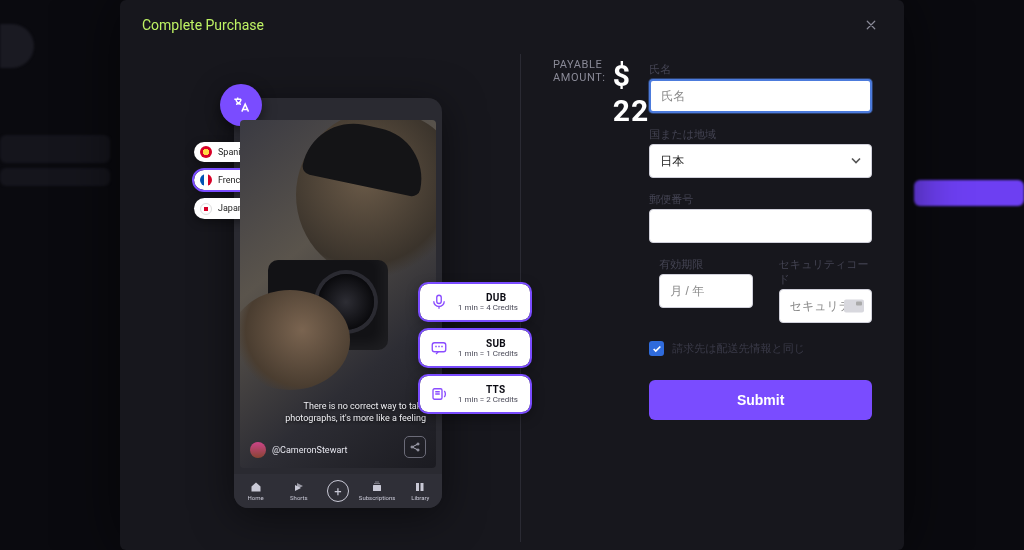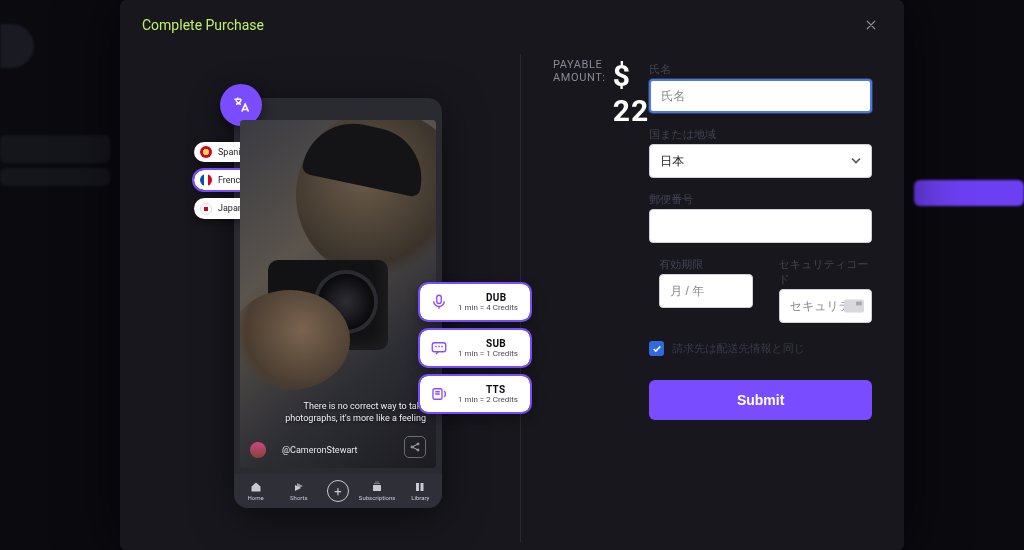--- a/index.html
+++ b/index.html
@@ -50,21 +50,21 @@
   .phone-screen .head { position:absolute; right:-30px; top:-10px; width:170px; height:170px; border-radius:50%; background:radial-gradient(circle at 40% 40%, #6a5a48 0%, #3a332b 60%, transparent 70%); }
   .phone-screen .cap { position:absolute; right:10px; top:6px; width:120px; height:60px; border-radius:60px 60px 10px 10px; background:#141416; transform:rotate(12deg); }
   .phone-screen .cam { position:absolute; left:28px; top:140px; width:120px; height:90px; border-radius:10px; background:#121215; box-shadow: inset -6px -6px 14px rgba(255,255,255,.05); }
   .phone-screen .cam::after { content:""; position:absolute; right:14px; top:14px; width:56px; height:56px; border-radius:50%; background:radial-gradient(circle,#2d2d34 0%,#0a0a0d 70%); box-shadow:0 0 0 4px #2a2a31; }
   .phone-screen .hand { position:absolute; left:-10px; top:170px; width:120px; height:100px; border-radius:50%; background:radial-gradient(circle at 60% 40%,#7a6450 0%,#4a3d30 60%,transparent 72%); }
   .phone-caption {
     position:absolute; left:10px; right:10px; bottom:44px; text-align:right;
     color:#f0f0f4; font-size:9px; line-height:1.35; text-shadow:0 1px 3px rgba(0,0,0,.8);
   }
   .phone-user {
-    position:absolute; left:10px; bottom:10px; display:flex; align-items:center; gap:16px;
+    position:absolute; left:10px; bottom:10px; display:flex; align-items:center; gap:6px;
     color:#e6e6ee; font-size:9px;
   }
   .phone-user .avatar { width:16px; height:16px; border-radius:50%; background:linear-gradient(#c48,#843); }
   .phone-share {
     position:absolute; right:10px; bottom:10px; width:22px; height:22px; border:1px solid #6b6b78; border-radius:5px;
     display:flex; align-items:center; justify-content:center; color:#cfcfe0; font-size:11px;
   }
   .phone-nav {
     position:absolute; left:0; right:0; bottom:0; height:34px; background:#2f2f37;
     display:flex; justify-content:space-around; align-items:center; border-radius:0 0 14px 14px;

